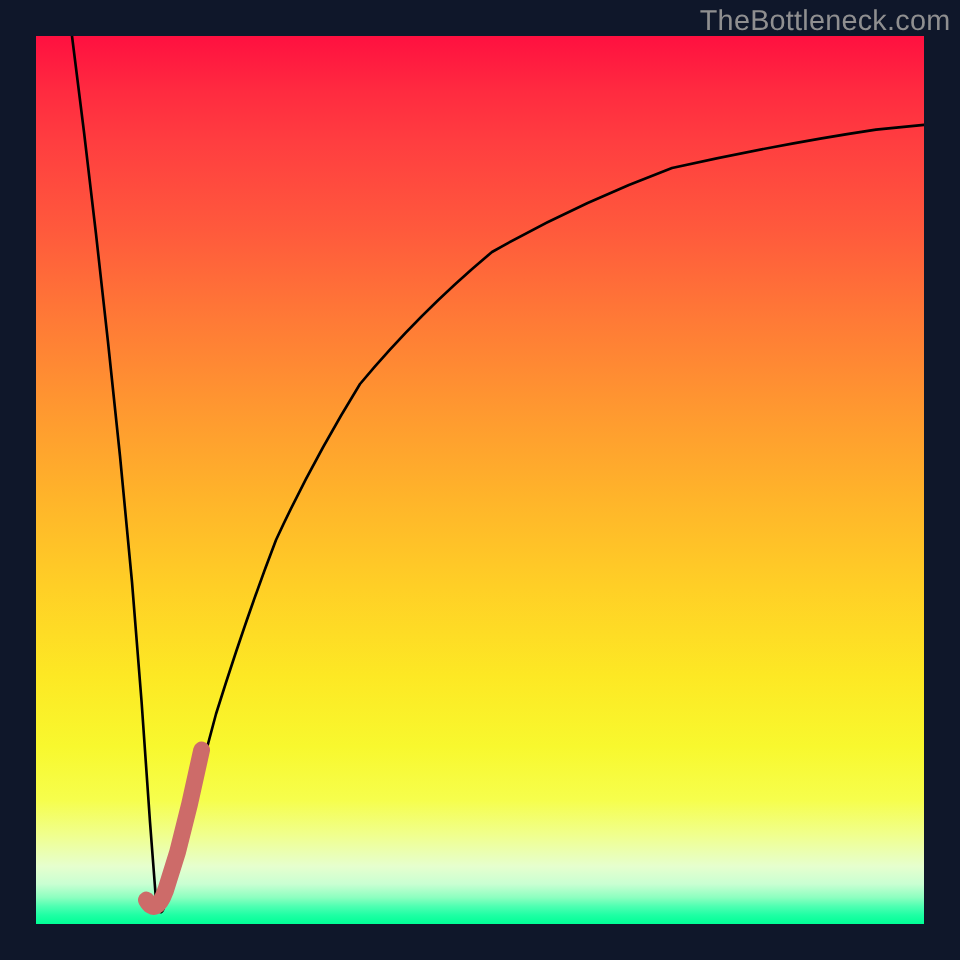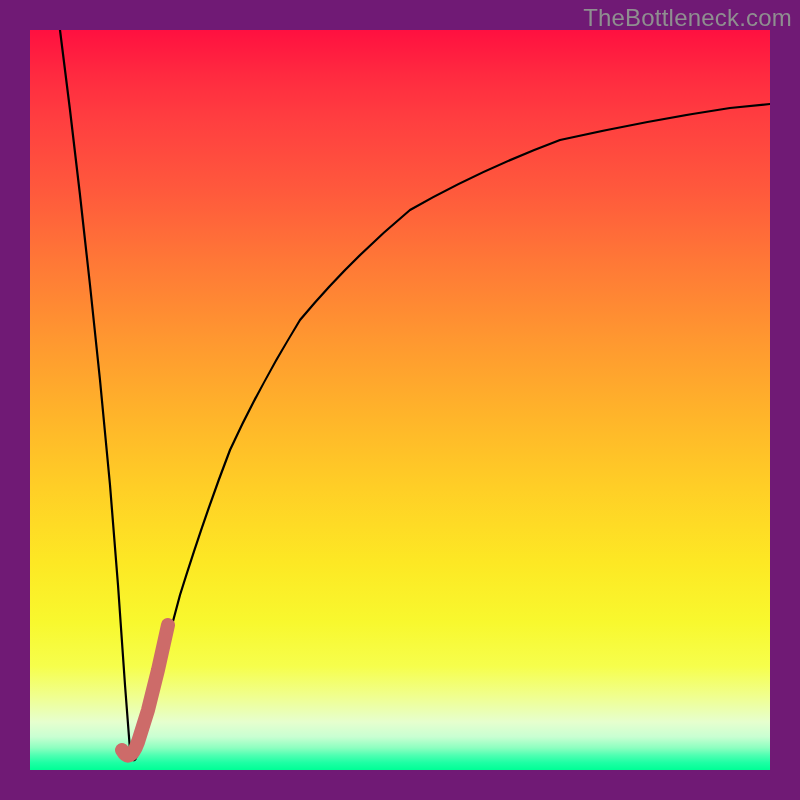--- a/index.html
+++ b/index.html
@@ -1,21 +1,21 @@
 <!DOCTYPE html>
 <html><head>
 <meta charset="utf-8">
 <style>
   * { margin: 0; padding: 0; box-sizing: border-box; }
   html, body { width: 800px; height: 800px; overflow: hidden; background: #000; }
   .frame {
     position: relative;
     width: 800px;
     height: 800px;
-    background: #701a75;
+    background: #0f172a;
   }
   .plot-area {
     position: absolute;
     left: 30px;
     top: 30px;
     width: 740px;
     height: 740px;
     overflow: visible;
   }
   .gradient-fill {

